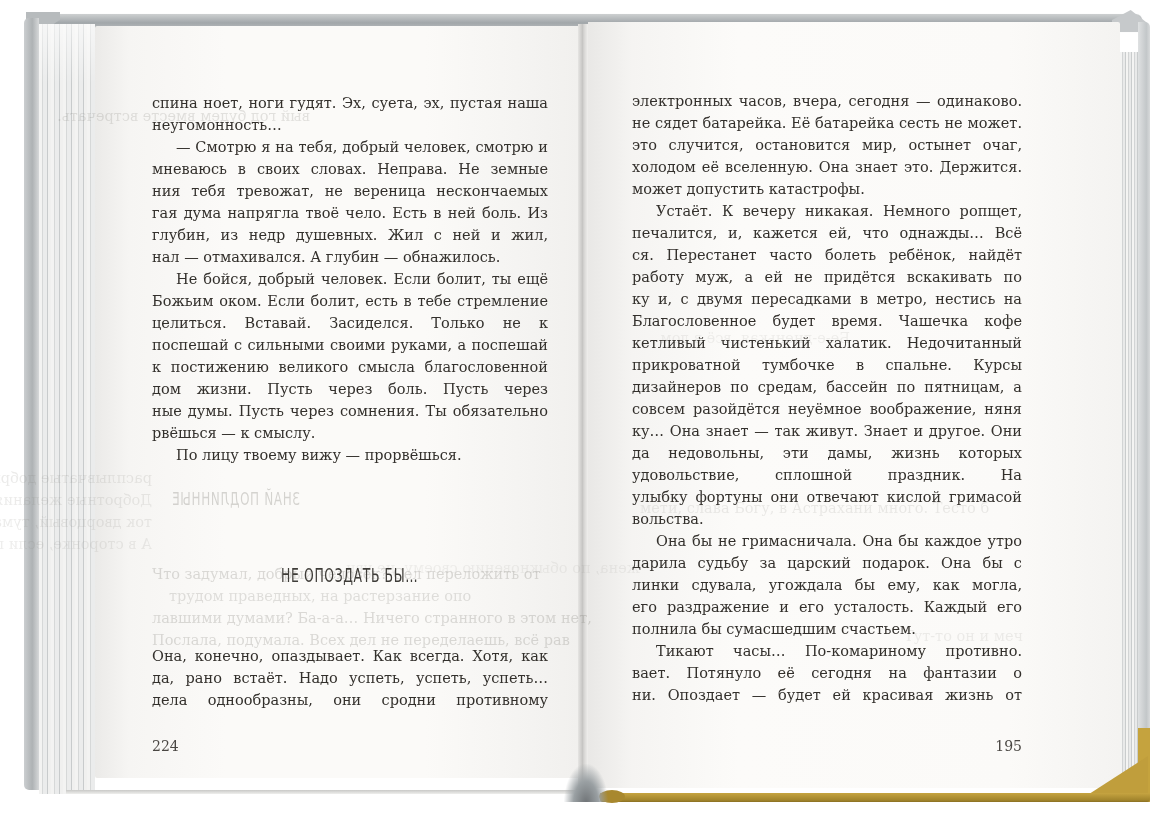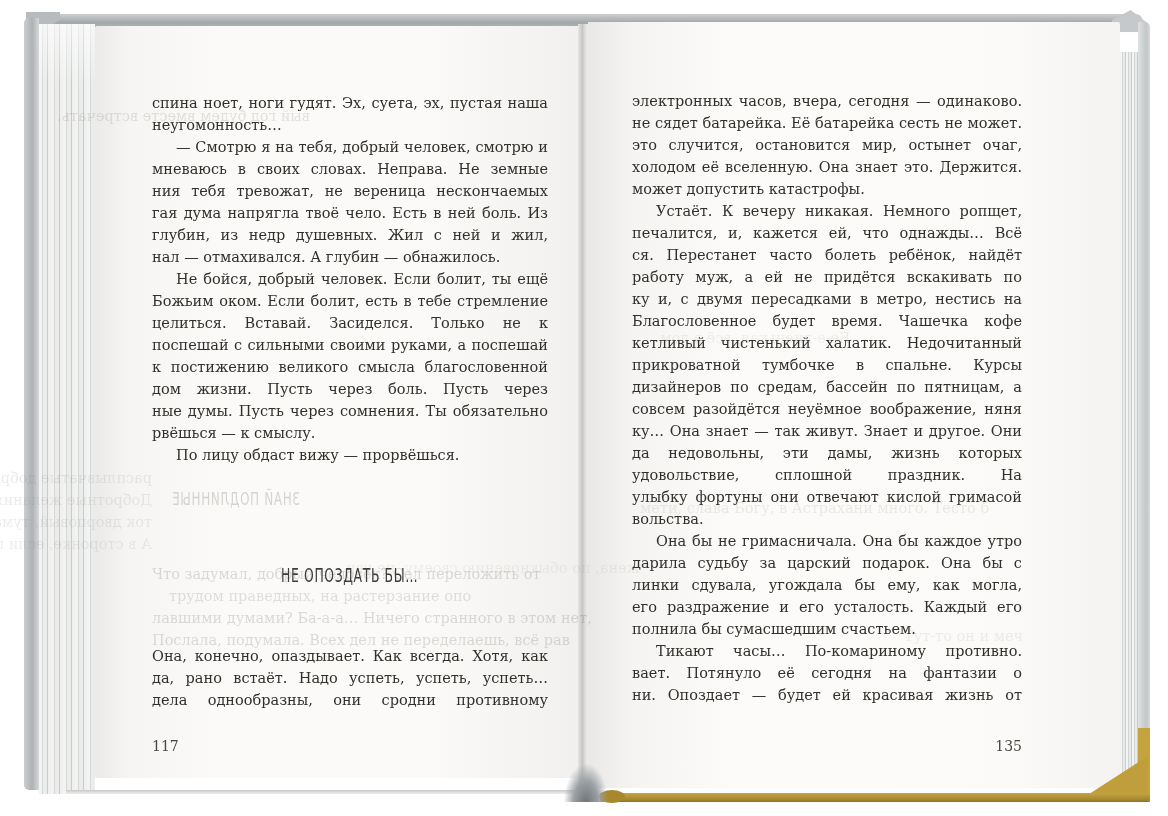--- a/index.html
+++ b/index.html
@@ -131,21 +131,21 @@
           <div class="line ind">Не бойся, добрый человек. Если болит, ты ещё под</div>
           <div class="line">Божьим оком. Если болит, есть в тебе стремление ис-</div>
           <div class="line">целиться. Вставай. Засиделся. Только не к сорнякам</div>
           <div class="line">поспешай с сильными своими руками, а поспешай</div>
           <div class="line">к постижению великого смысла благословенной Госпо-</div>
           <div class="line">дом жизни. Пусть через боль. Пусть через мучитель-</div>
           <div class="line">ные думы. Пусть через сомнения. Ты обязательно про-</div>
           <div class="line last">рвёшься — к смыслу.</div>
         </div>
         <div>
-          <div class="line last ind">По лицу обдаст вижу — прорвёшься.</div>
+          <div class="line last ind">По лицу твоему вижу — прорвёшься.</div>
         </div>
         <div class="chapter-heading"><span class="ch-inner">НЕ ОПОЗДАТЬ БЫ…</span></div>
         <div>
           <div class="line">Она, конечно, опаздывает. Как всегда. Хотя, как всег-</div>
           <div class="line">да, рано встаёт. Надо успеть, успеть, успеть… Утренние</div>
           <div class="line last">дела однообразны, они сродни противному тиканью</div>
         </div>
       </div>
     <div class="text-col col-right" id="right-col">
         <div>
@@ -179,16 +179,16 @@
           <div class="line">его раздражение и его усталость. Каждый его день на-</div>
           <div class="line last">полнила бы сумасшедшим счастьем.</div>
         </div>
         <div>
           <div class="line ind">Тикают часы… По-комариному противно. Опазды-</div>
           <div class="line">вает. Потянуло её сегодня на фантазии о красивой жиз-</div>
           <div class="line last">ни. Опоздает — будет ей красивая жизнь от начальника.</div>
         </div>
       </div>
 
-    <div class="page-num num-left">117</div>
-    <div class="page-num num-right">135</div>
+    <div class="page-num num-left">224</div>
+    <div class="page-num num-right">195</div>
   </div>
 </div>
 
 </body></html>

